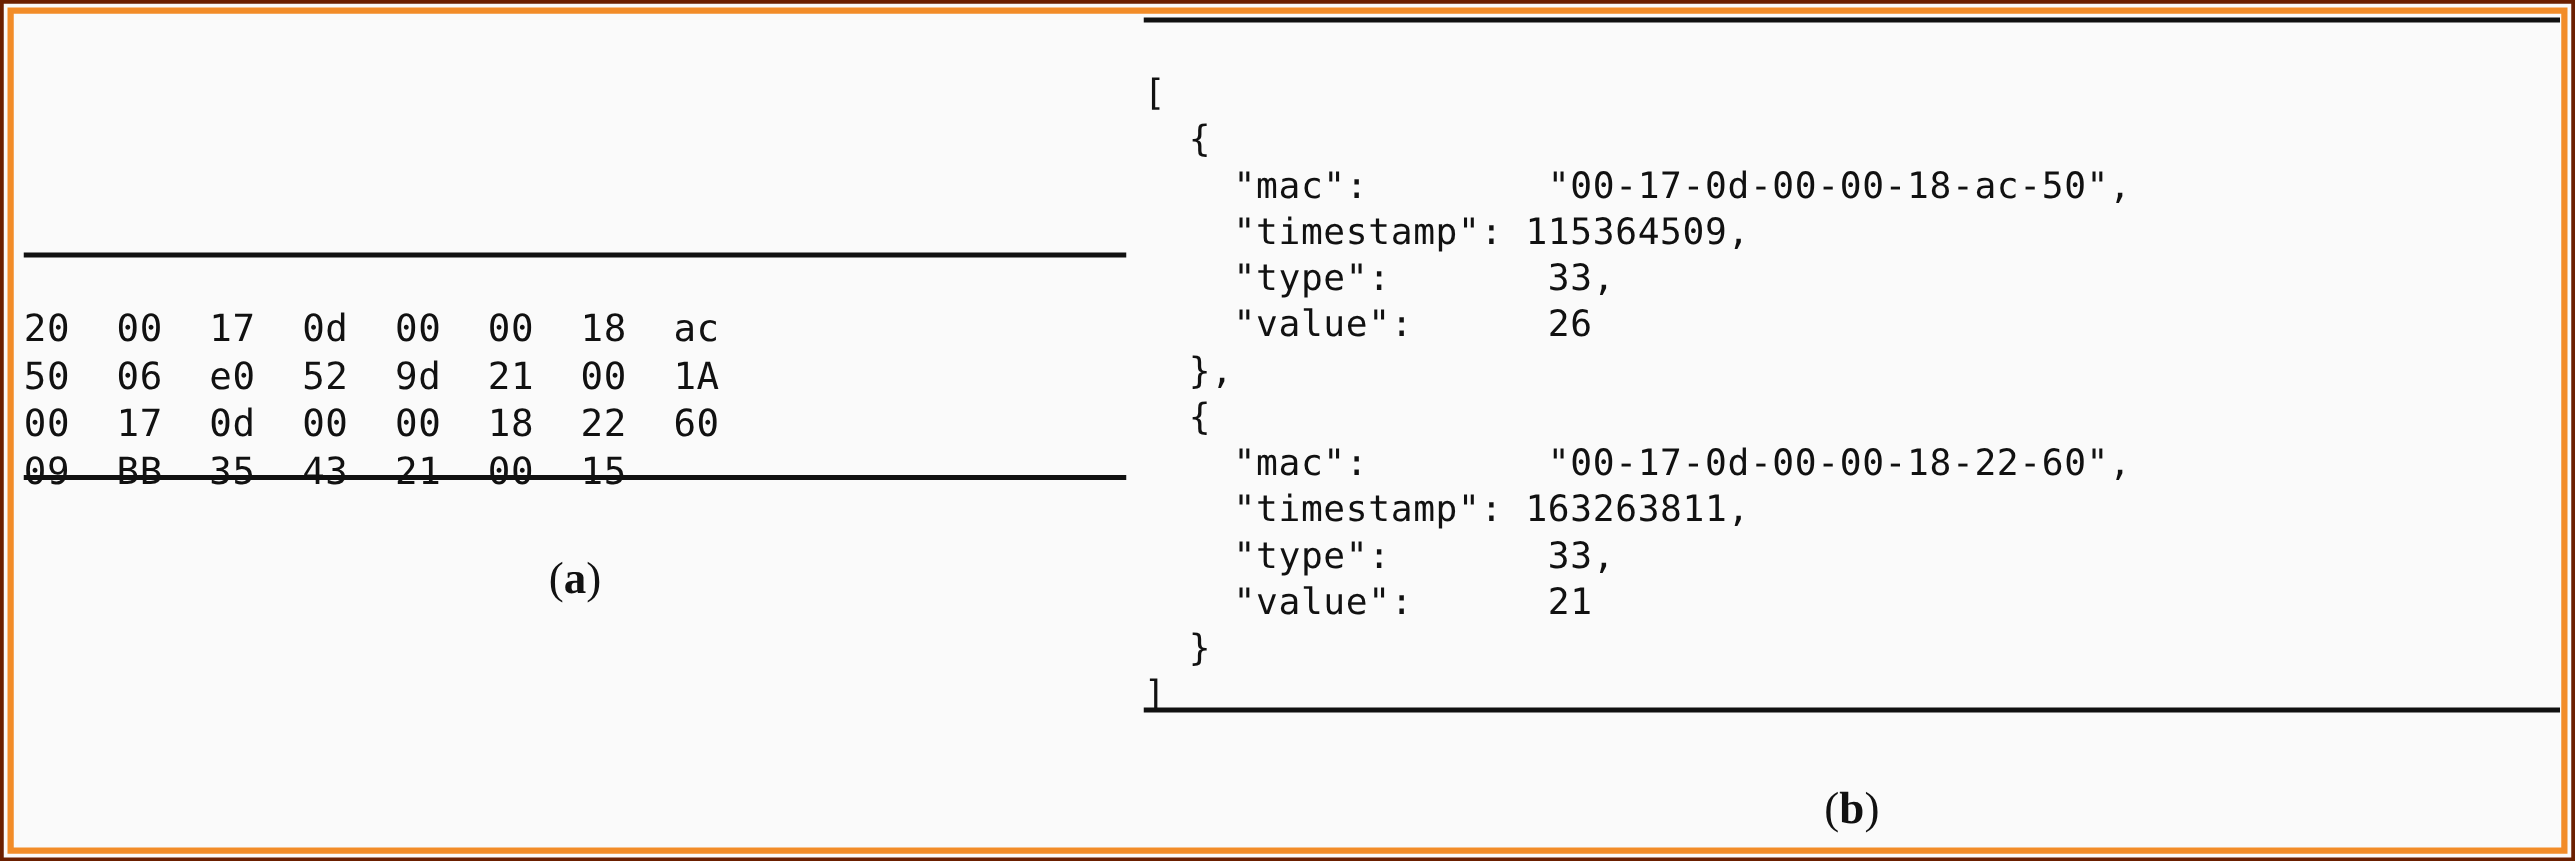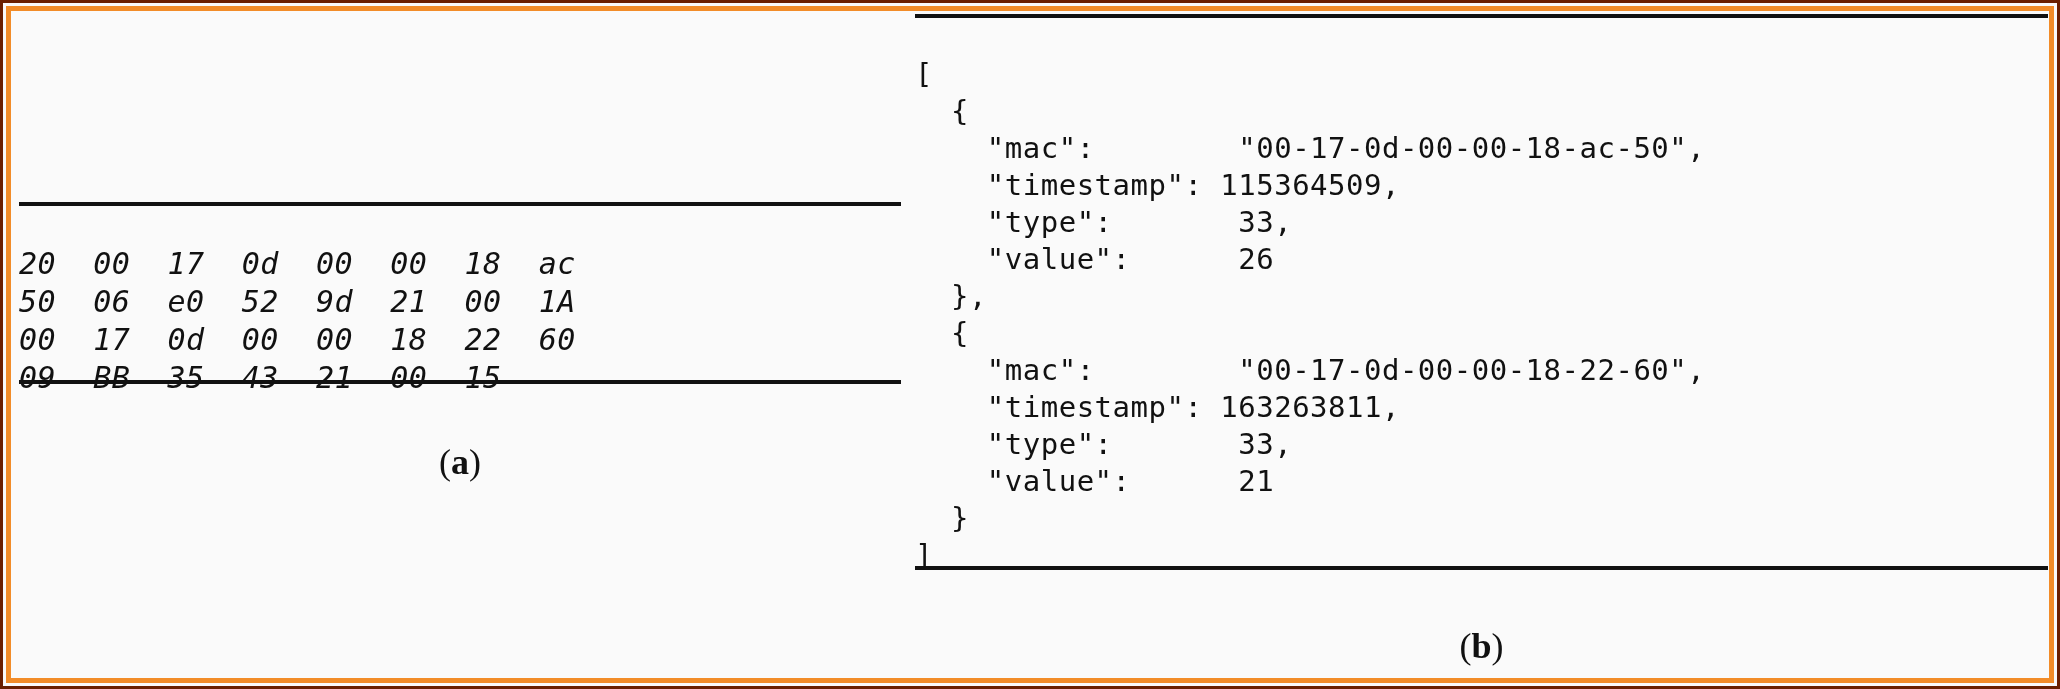--- a/index.html
+++ b/index.html
@@ -68,21 +68,20 @@
 
   
   #panel-a-rule-top    { left: 16px;  top: 199px; width: 882px; }
   #panel-a-rule-bottom { left: 16px;  top: 377px; width: 882px; }
   #panel-a-body {
     left: 16px;
     top: 212px;
     font-size: 30px;
     line-height: 38px;
     letter-spacing: 0.5px;
-    font-style: italic;
   }
   #panel-a-caption {
     left: 16px;
     top: 438px;
     width: 882px;
   }
 
   
   #panel-b-rule-top    { left: 912px; top: 11px;  width: 1133px; }
   #panel-b-rule-bottom { left: 912px; top: 563px; width: 1133px; }

